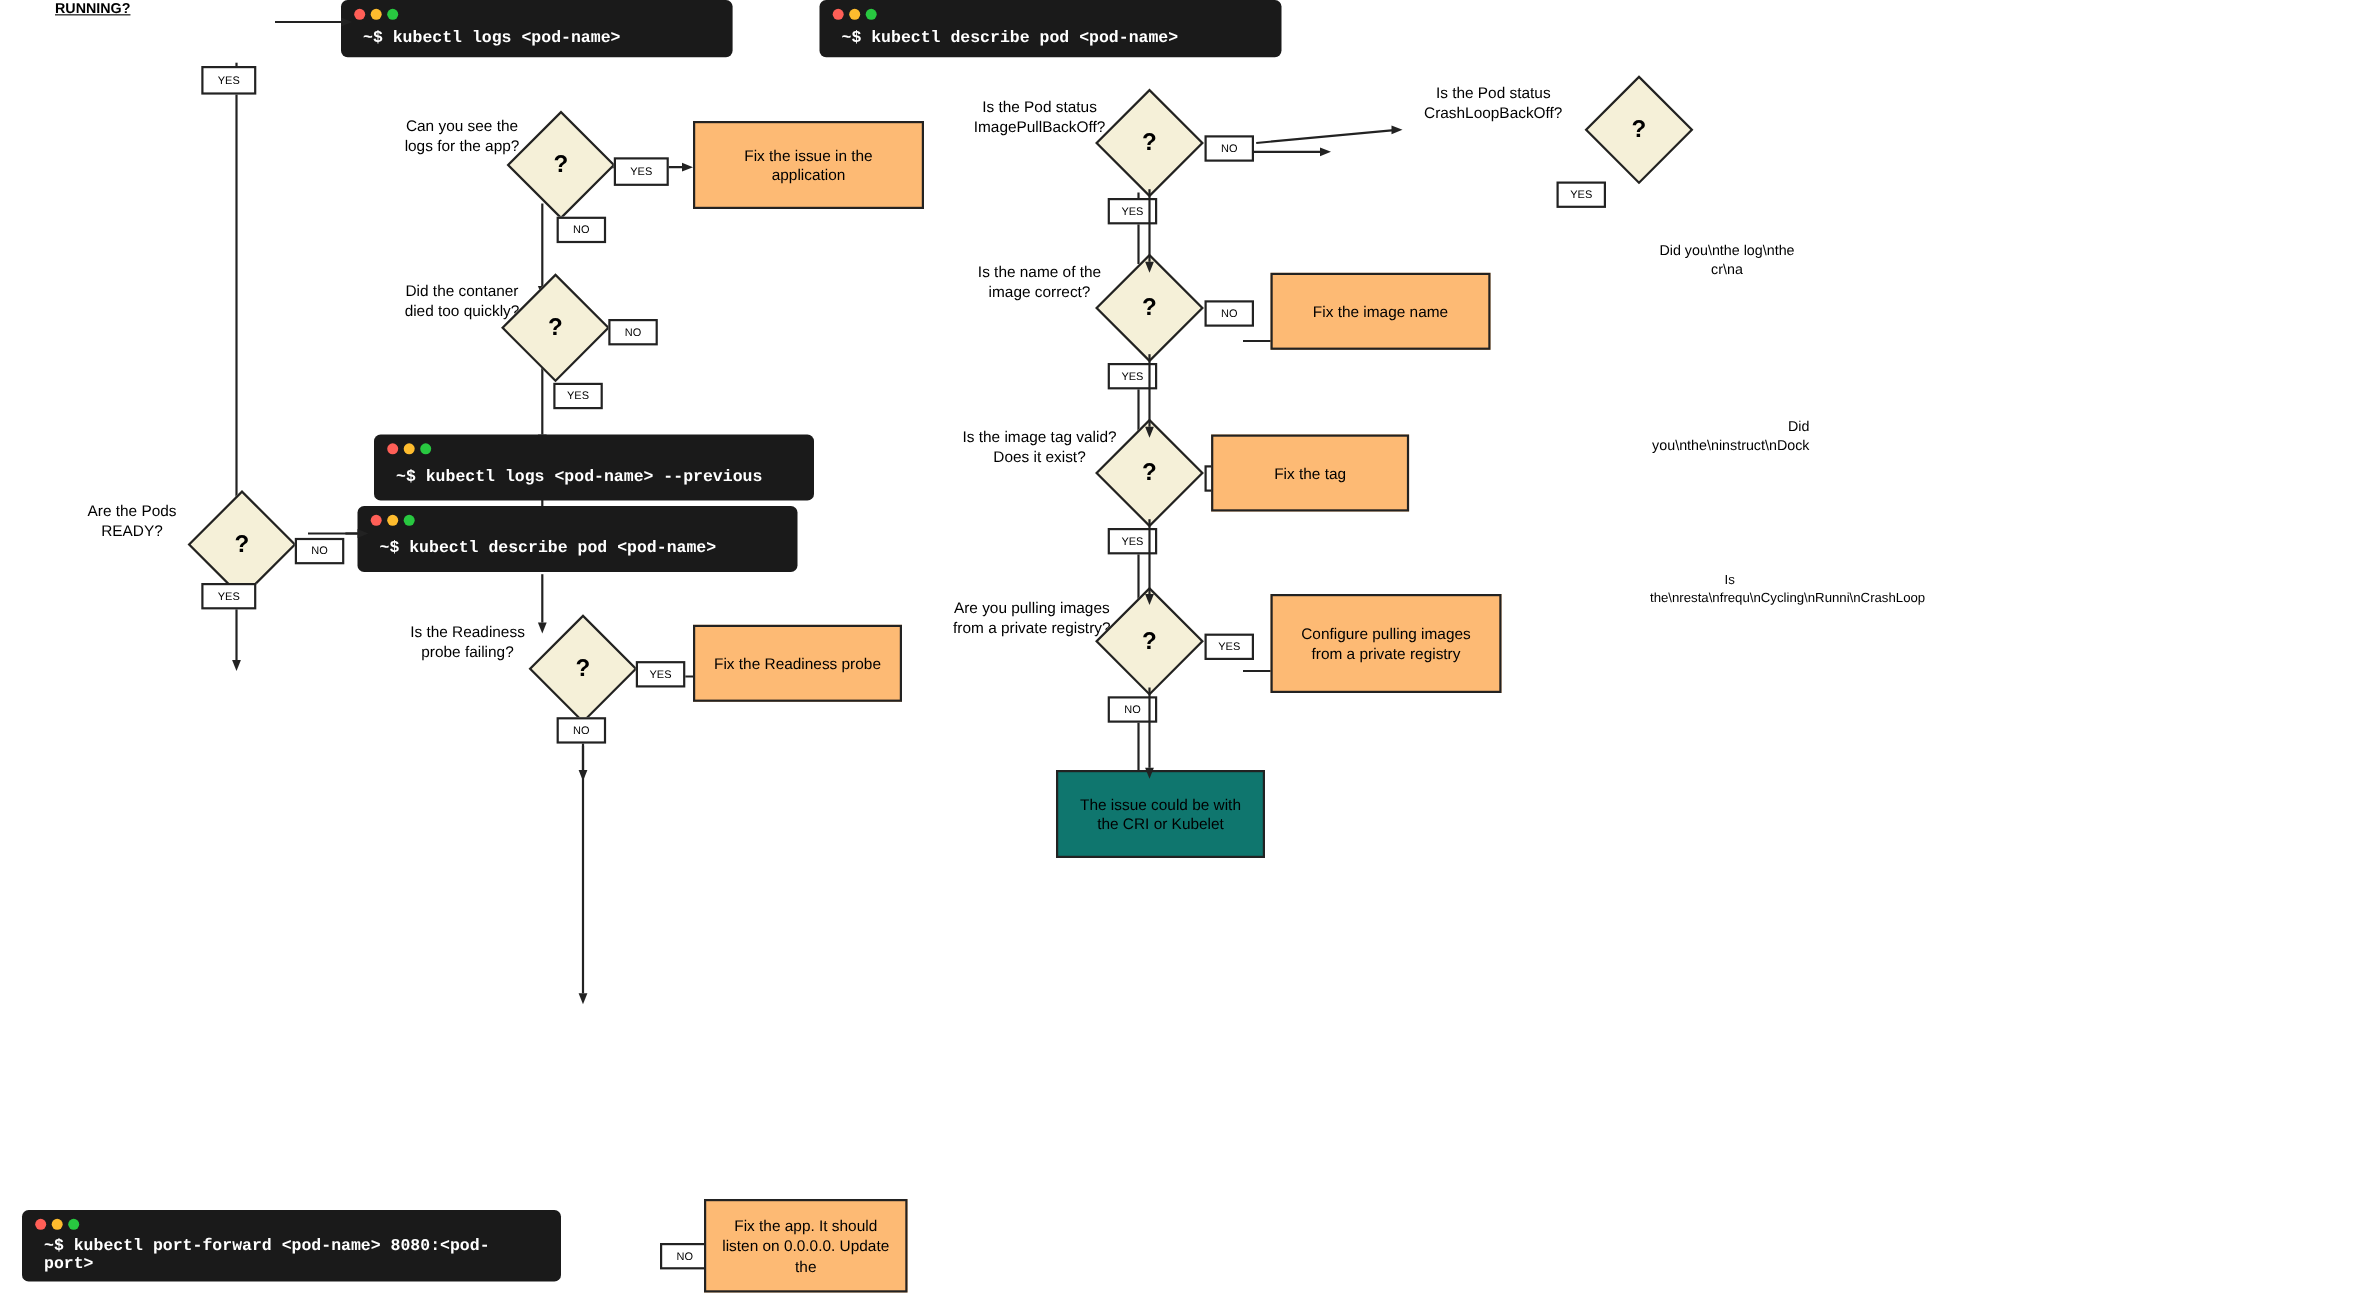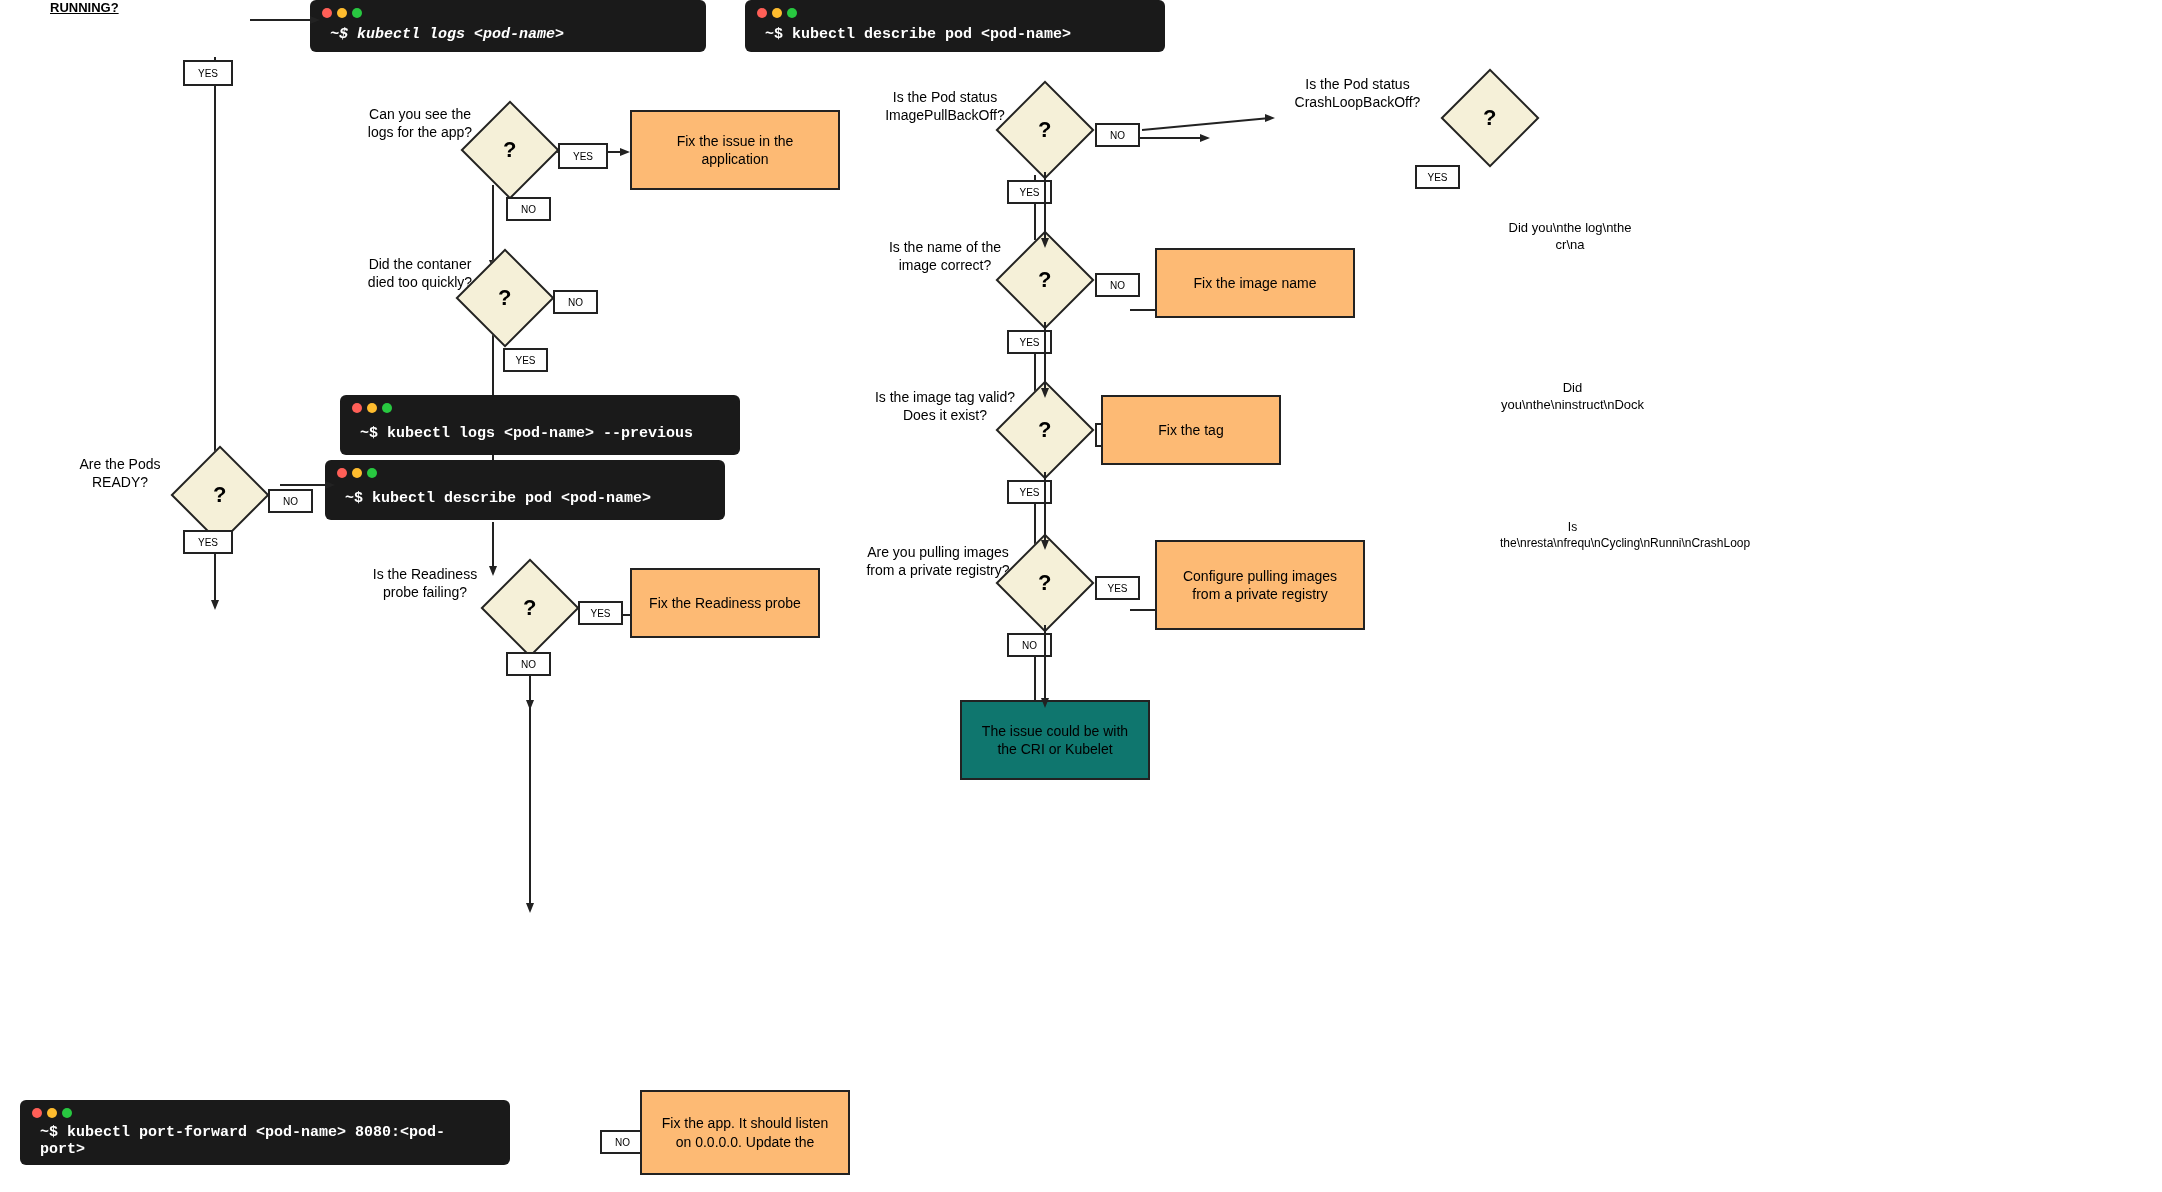--- a/index.html
+++ b/index.html
@@ -191,21 +191,21 @@
 
     <line x1="1035" y1="645" x2="1035" y2="700" stroke="#222" stroke-width="2"></line>
     <polygon points="1031,700 1035,710 1039,700" fill="#222"></polygon>
 
   </svg>
 
   <div class="flow-label" style="left:50px; top:0px; font-weight:bold;">
     <span class="underline-text">RUNNING?</span>
   </div>
 
-  <div class="terminal" style="left:310px; top:0px; width:396px; height:52px;font-style:italic;">
+  <div class="terminal" style="left:310px; top:0px; width:356px; height:52px;">
     <div class="terminal-dots">
       <div class="terminal-dot dot-red"></div>
       <div class="terminal-dot dot-yellow"></div>
       <div class="terminal-dot dot-green"></div>
     </div>
     <span class="terminal-text">~$ kubectl logs &lt;pod-name&gt;</span>
   </div>
 
   <div class="terminal" style="left:745px; top:0px; width:420px; height:52px;">
     <div class="terminal-dots">
@@ -400,21 +400,21 @@
   </div>
 
   <div class="label-box" style="left:1007px; top:480px; width:45px; height:24px;">
     <span>YES</span>
   </div>
 
   <div class="box box-cream" style="left:1101px; top:395px; width:180px; height:70px;">
     <span>Fix the tag</span>
   </div>
 
-  <div class="question-text" style="left:1500px; top:380px; width:145px; font-size:13px;">
+  <div class="question-text" style="left:1500px; top:380px; width:145px; font-size:13px;text-align:right;">
     <span>Did you\nthe\ninstruct\nDock</span>
   </div>
 
   <div class="question-text" style="left:858px; top:543px; width:160px;">
     <span>Are you pulling
 images from a
 private registry?</span>
   </div>
   <div class="diamond" style="left:1005px; top:543px; width:80px; height:80px;">
     <div class="diamond-inner">
@@ -452,21 +452,21 @@
       <div class="terminal-dot dot-yellow"></div>
       <div class="terminal-dot dot-green"></div>
     </div>
     <span class="terminal-text">~$ kubectl port-forward &lt;pod-name&gt; 8080:&lt;pod-port&gt;</span>
   </div>
 
   <div class="label-box" style="left:600px; top:1130px; width:45px; height:24px;">
     <span>NO</span>
   </div>
 
-  <div class="box box-cream" style="left:640px; top:1090px; width:210px; height:85px;">
+  <div class="box box-cream" style="left:640px; top:1090px; width:185px; height:85px;">
     <span>Fix the app. It
 should listen on
 0.0.0.0. Update the</span>
   </div>
 
   <svg class="flow-svg">
 
     <line x1="250" y1="20" x2="310" y2="20" stroke="#222" stroke-width="2"></line>
     <polygon points="310,16 320,20 310,24" fill="#222"></polygon>
 

